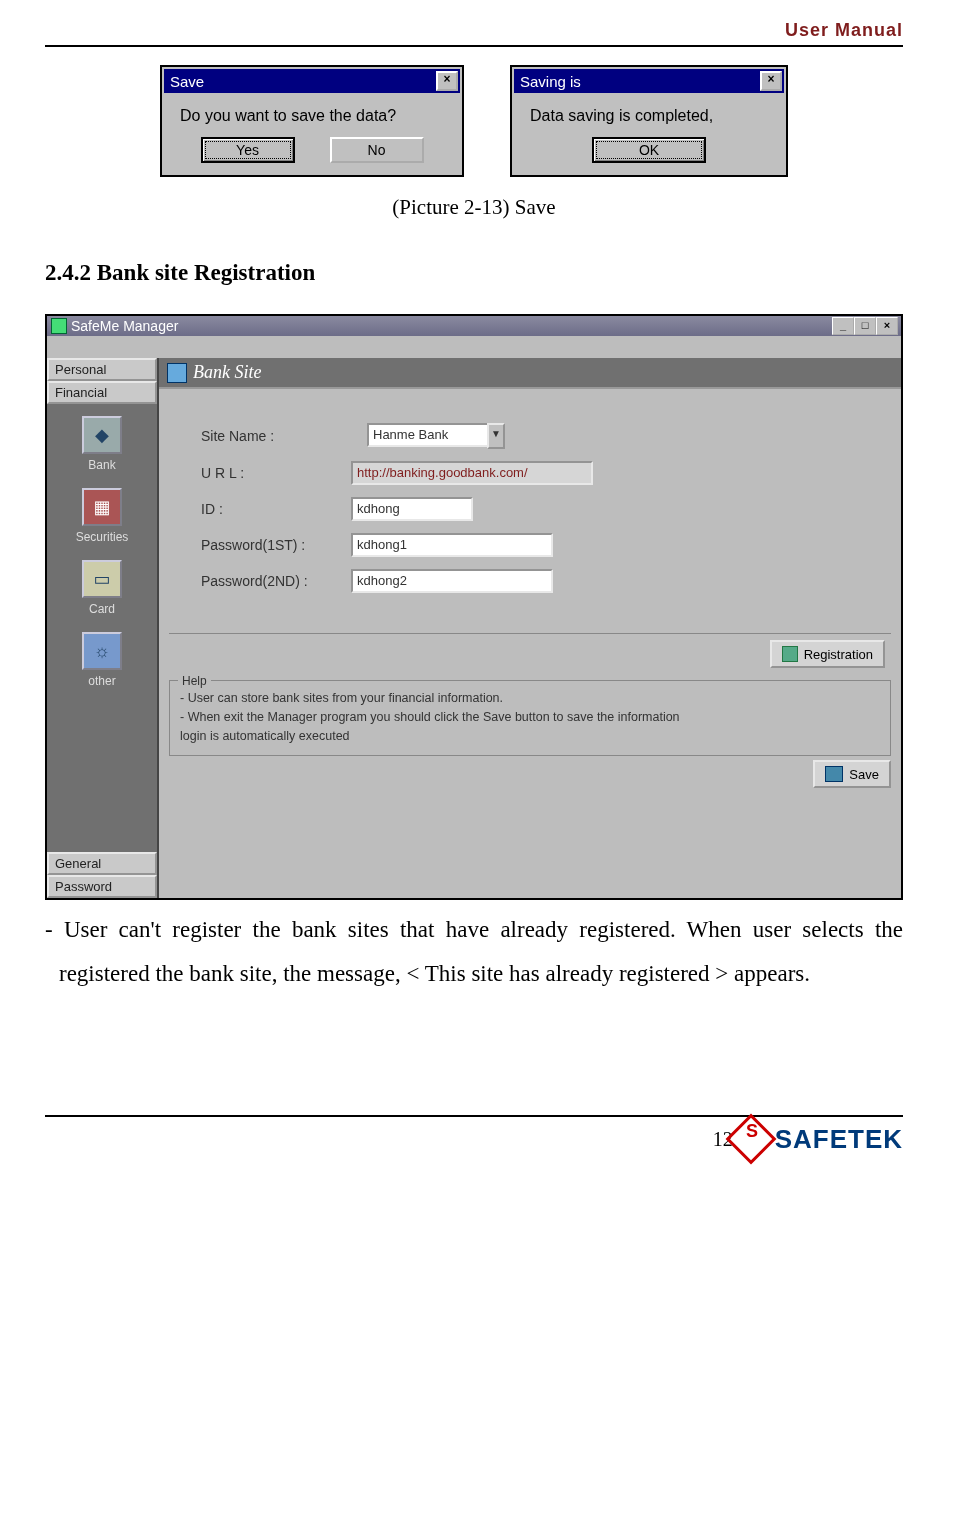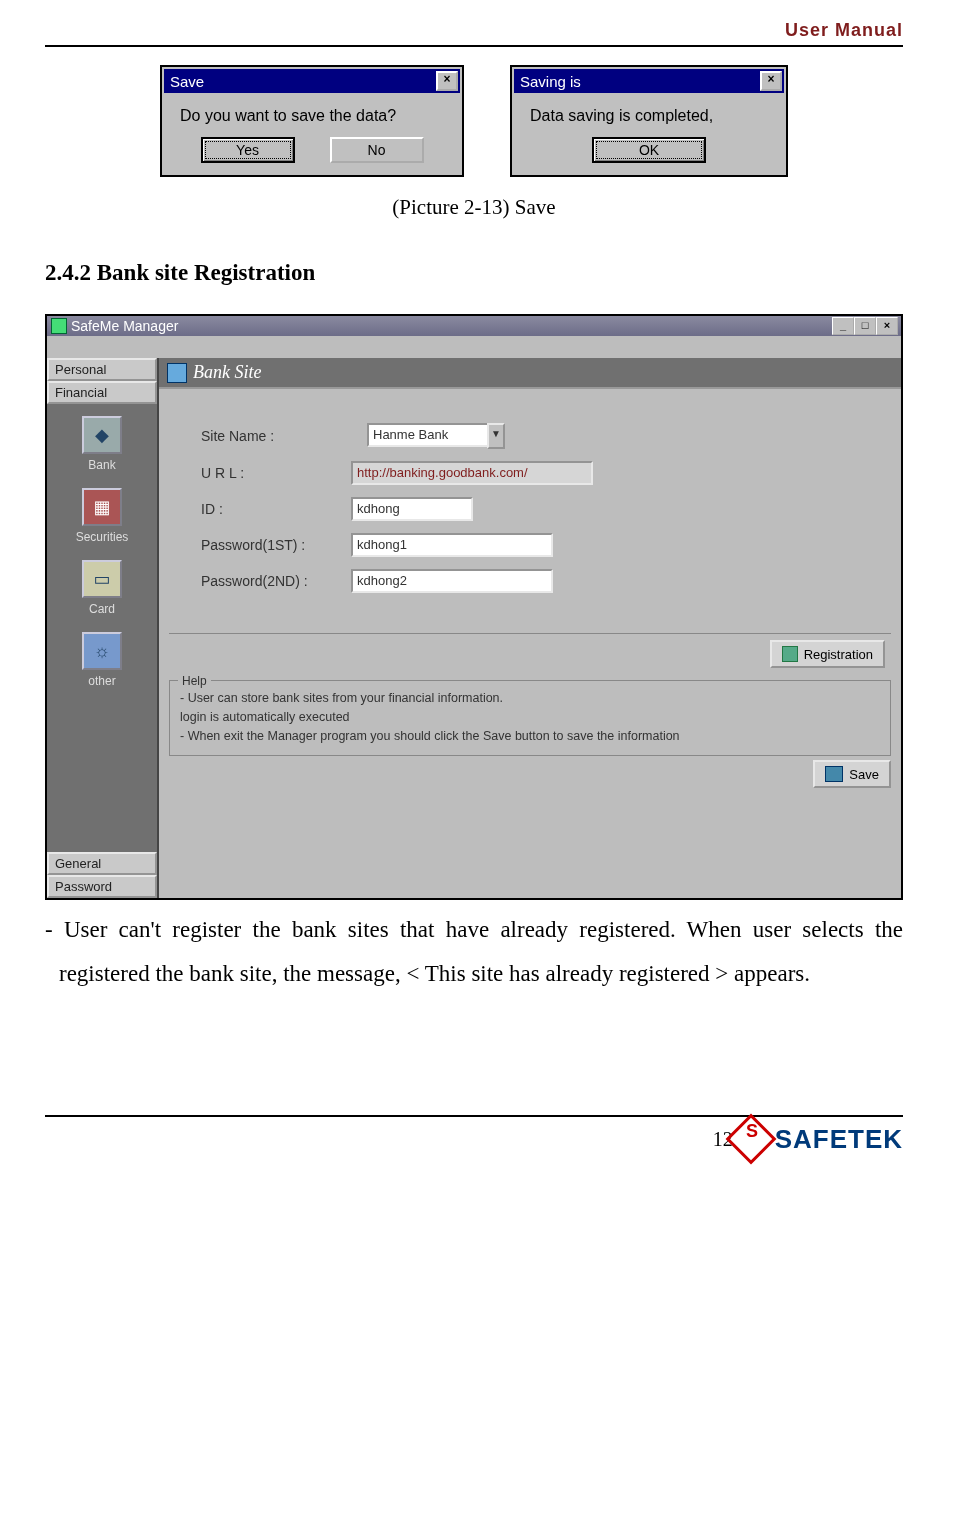--- a/index.html
+++ b/index.html
@@ -331,22 +331,22 @@
         <div class="reg-row">
           <div class="xpbtn">
             <span class="ricon"></span>
             <span>Registration</span>
           </div>
         </div>
 
         <div class="help-box">
           <span class="lg">Help</span>
           <div>- User can store bank sites from your financial information.</div>
+          <div>- When exit the Manager program you should click the Save button to save the information</div>
           <div>  login is automatically executed</div>
-          <div>- When exit the Manager program you should click the Save button to save the information</div>
         </div>
 
         <div class="save-row">
           <div class="xpbtn">
             <span class="sicon"></span>
             <span>Save</span>
           </div>
         </div>
       </div>
     </div>

